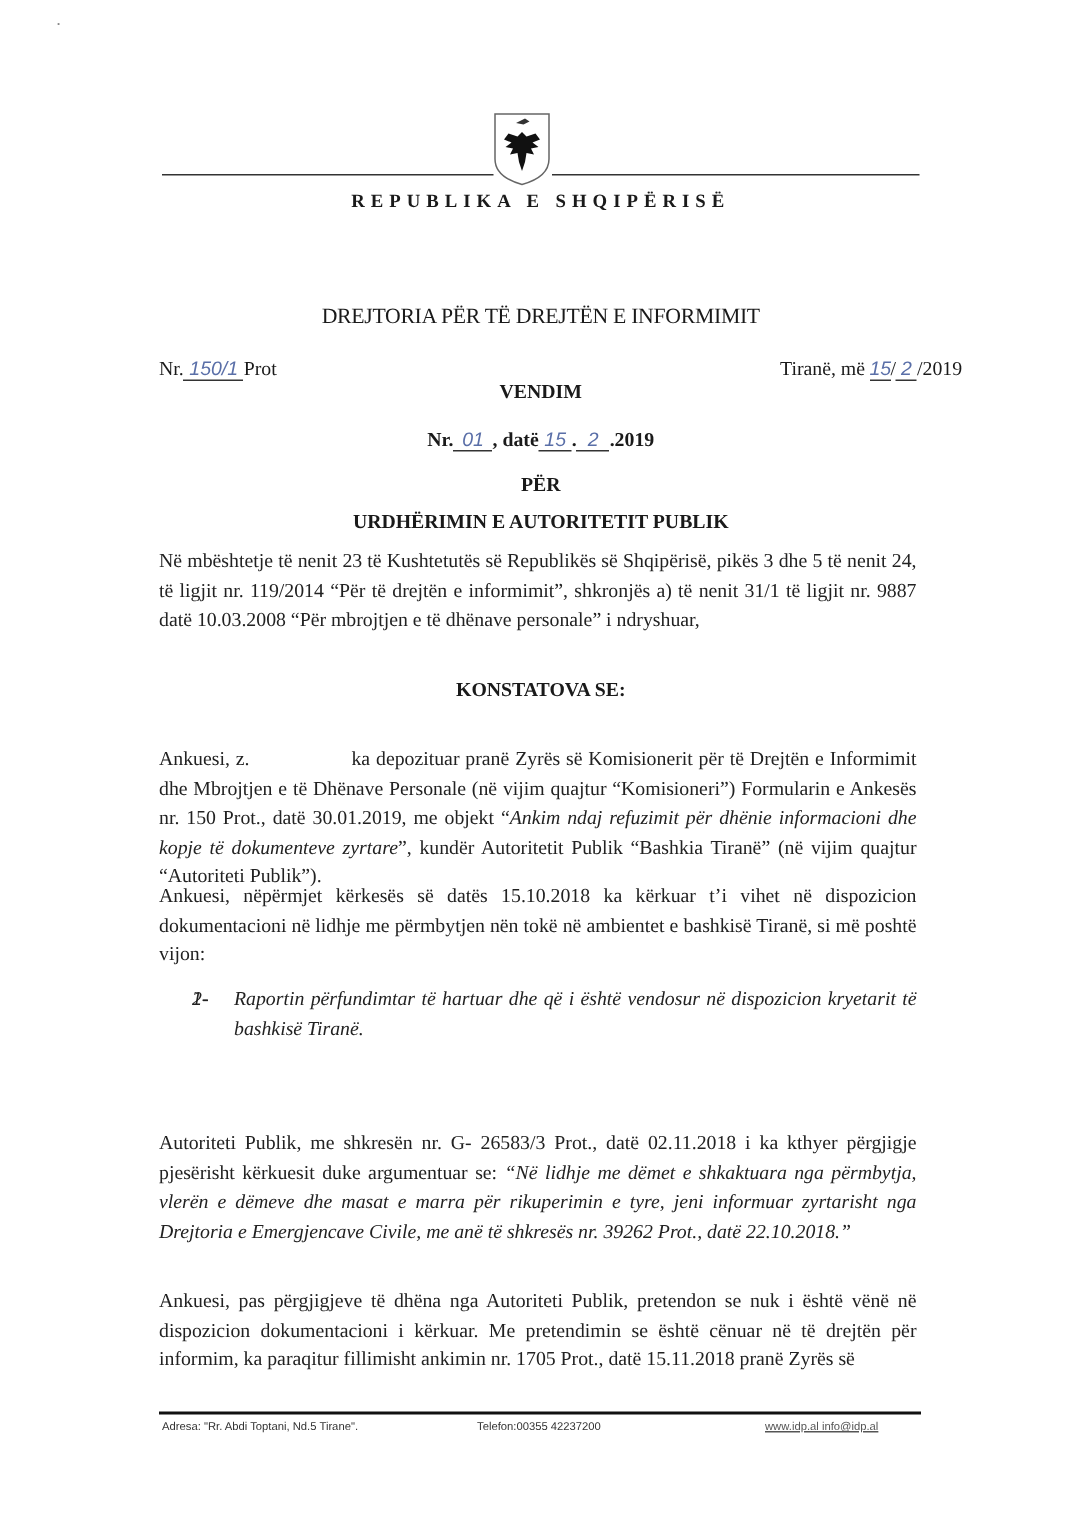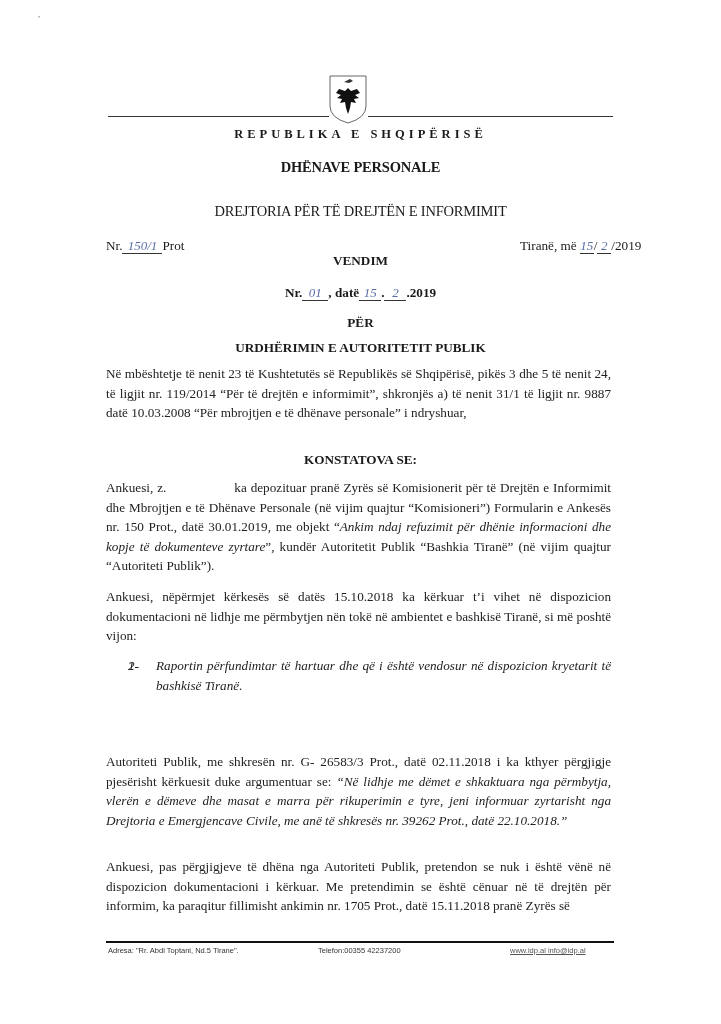--- a/index.html
+++ b/index.html
@@ -8,21 +8,21 @@
     font-family: "Liberation Serif", serif; color: #1a1a1a;
   }
   .abs { position: absolute; }
   .center { left: 0; width: 721px; text-align: center; }
   .rule { position: absolute; height: 1px; background: #333; }
   .emblem { position: absolute; left: 328px; top: 74px; width: 40px; height: 50px; }
   .h-rep { top: 127px; font-size: 12.5px; font-weight: bold; letter-spacing: 4px; }
   .h-kom { top: 159px; font-size: 14.5px; font-weight: bold; line-height: 17px; letter-spacing: -0.2px; }
   .h-dre { top: 203px; font-size: 14.5px; letter-spacing: -0.2px; }
   .line { font-size: 13.2px; }
-  .hand { font-family: Liberation Serif, serif; font-style: italic; color: #5a6fa8; font-size: 13px; }
+  .hand { font-family: Liberation Sans, sans-serif; font-style: italic; color: #5a6fa8; font-size: 13px; }
   .uline { display: inline-block; border-bottom: 1px solid #333; text-align: center; line-height: 14px; }
   .bold { font-weight: bold; }
   .para {
     position: absolute; left: 106px; width: 505px; font-size: 13.2px; line-height: 19.5px;
     text-align: justify; color: #222;
   }
   .para i { font-style: italic; }
   .list { position: absolute; left: 128px; width: 483px; font-size: 13.2px; line-height: 19.5px; font-style: italic; color: #222; }
   .list .item { position: relative; padding-left: 28px; text-align: justify; }
   .list .num { position: absolute; left: 0; top: 0; }
@@ -38,42 +38,41 @@
 <div class="rule" style="left:108px; top:116px; width:221px;"></div>
 <div class="rule" style="left:368px; top:116px; width:245px;"></div>
 <svg class="emblem" viewBox="0 0 40 50">
   <path d="M2 2 H38 V32 Q38 44 20 49 Q2 44 2 32 Z" fill="#fff" stroke="#666" stroke-width="1"></path>
   <path d="M16 8 l6 -3 l3 2 l-4 2 z" fill="#333"></path>
   <path d="M20 14 l-3 3 l-6 -2 l-3 4 l5 2 l-4 3 l5 1 l-2 4 l5 -1 l1 6 l2 6 l2 -6 l1 -6 l5 1 l-2 -4 l5 -1 l-4 -3 l5 -2 l-3 -4 l-6 2 z" fill="#111"></path>
 </svg>
 
 <div class="abs center h-rep">REPUBLIKA E SHQIPËRISË</div>
 <div class="abs center h-kom">
-  <div>DHËNAVE PERSONALE</div>
 </div>
 <div class="abs center h-dre">DREJTORIA PËR TË DREJTËN E INFORMIMIT</div>
 
 <div class="abs line" style="left:106px; top:238px;">
   <span>Nr.</span><span class="uline hand" style="width:40px;">150/1</span><span>Prot</span>
 </div>
 <div class="abs line" style="left:504px; top:238px;margin-left:16px;">
   <span>Tiranë, më</span><span class="uline hand" style="width:14px;margin-left:3px;">15</span><span>/</span><span class="uline hand" style="width:14px;">2</span><span>/2019</span>
 </div>
 
 <div class="abs center line bold" style="top:253px;">VENDIM</div>
 <div class="abs center line bold" style="top:285px;">
   <span>Nr.</span><span class="uline hand" style="width:26px;font-weight:normal;">01</span><span>, datë</span><span class="uline hand" style="width:22px;font-weight:normal;">15</span><span>.</span><span class="uline hand" style="width:22px;font-weight:normal;">2</span><span>.2019</span>
 </div>
 <div class="abs center line bold" style="top:315px;">PËR</div>
 <div class="abs center line bold" style="top:340px;">URDHËRIMIN E AUTORITETIT PUBLIK</div>
 
 <div class="para" style="top:364px;">Në mbështetje të nenit 23 të Kushtetutës së Republikës së Shqipërisë, pikës 3 dhe 5 të nenit 24, të ligjit nr. 119/2014 “Për të drejtën e informimit”, shkronjës a) të nenit 31/1 të ligjit nr. 9887 datë 10.03.2008 “Për mbrojtjen e të dhënave personale” i ndryshuar,</div>
 <div class="abs center line bold" style="top:452px;">KONSTATOVA SE:</div>
 
-<div class="para" style="top:478px;">
+<div class="para" style="top:496px;">
   <span>Ankuesi, z.</span><span style="display:inline-block;width:68px;"></span><span>ka depozituar pranë Zyrës së Komisionerit për të Drejtën e Informimit dhe Mbrojtjen e të Dhënave Personale (në vijim quajtur “Komisioneri”) Formularin e Ankesës nr. 150 Prot., datë 30.01.2019, me objekt “</span><i>Ankim ndaj refuzimit për dhënie informacioni dhe kopje të dokumenteve zyrtare</i><span>”, kundër Autoritetit Publik “Bashkia Tiranë” (në vijim quajtur “Autoriteti Publik”).</span>
 </div>
 
 <div class="para" style="top:587px;">Ankuesi, nëpërmjet kërkesës së datës 15.10.2018 ka kërkuar t’i vihet në dispozicion dokumentacioni në lidhje me përmbytjen nën tokë në ambientet e bashkisë Tiranë, si më poshtë vijon:</div>
 
 <div class="list" style="top:656px;">
   <div class="item">
     <span class="num">1-</span>
   </div>
   <div class="item">

